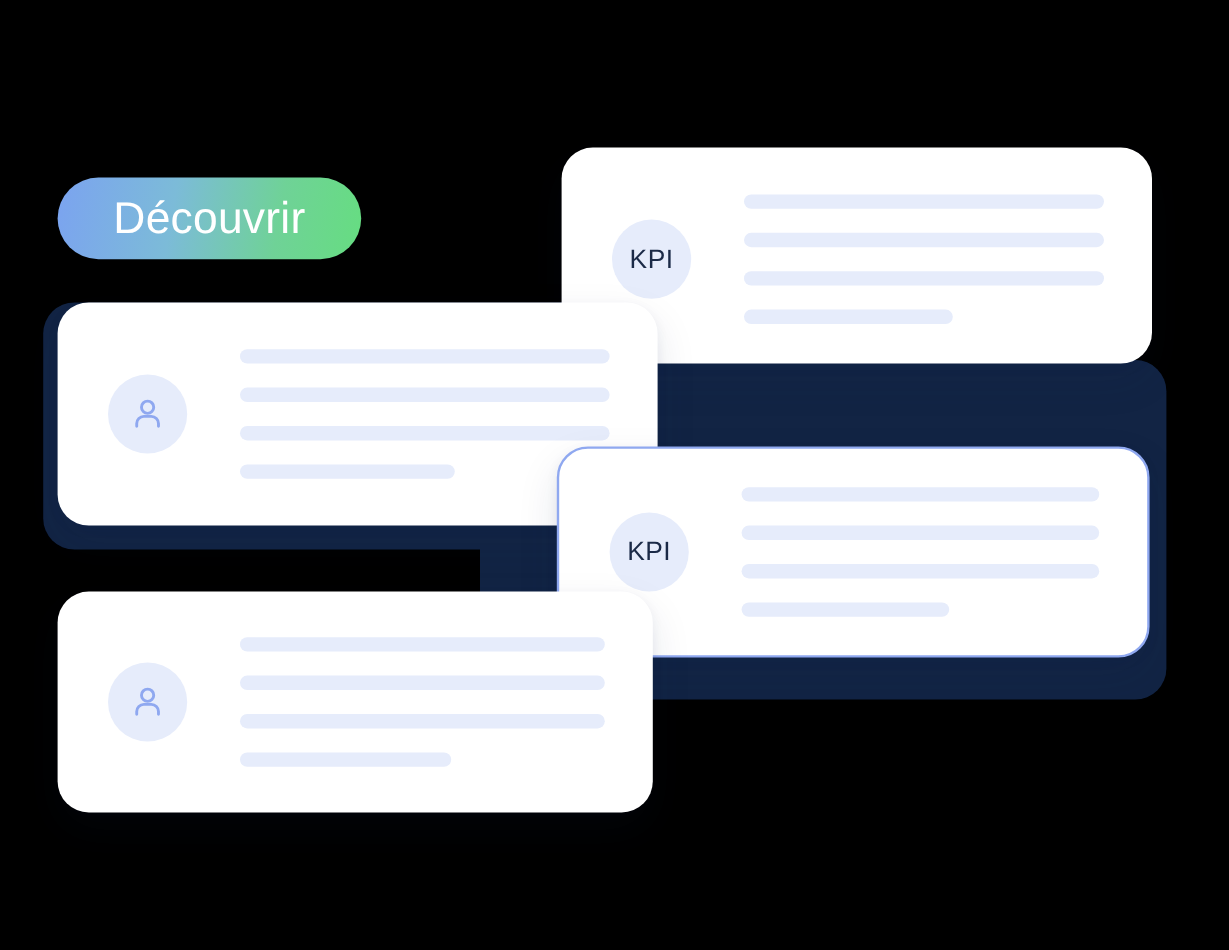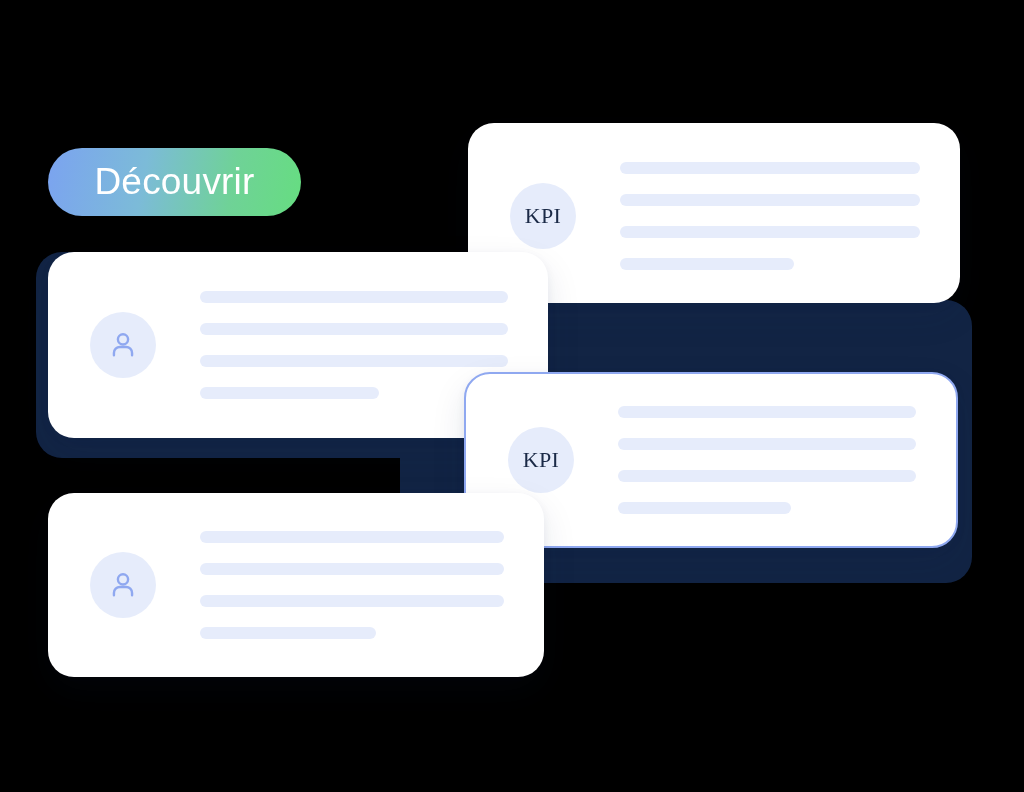--- a/index.html
+++ b/index.html
@@ -89,21 +89,21 @@
     height: 66px;
     border-radius: 50%;
     background: #E6ECFB;
     display: flex;
     align-items: center;
     justify-content: center;
     margin-left: 42px;
   }
   .badge-kpi-text {
     color: #1B2A47;
-    font-family: Liberation Serif, serif;
+    font-family: Liberation Sans, sans-serif;
     font-size: 22px;
     font-weight: 400;
     letter-spacing: 0.4px;
     line-height: 1;
   }
   .badge svg { display: block; }
 
   
   .lines {
     flex: 1 1 auto;

